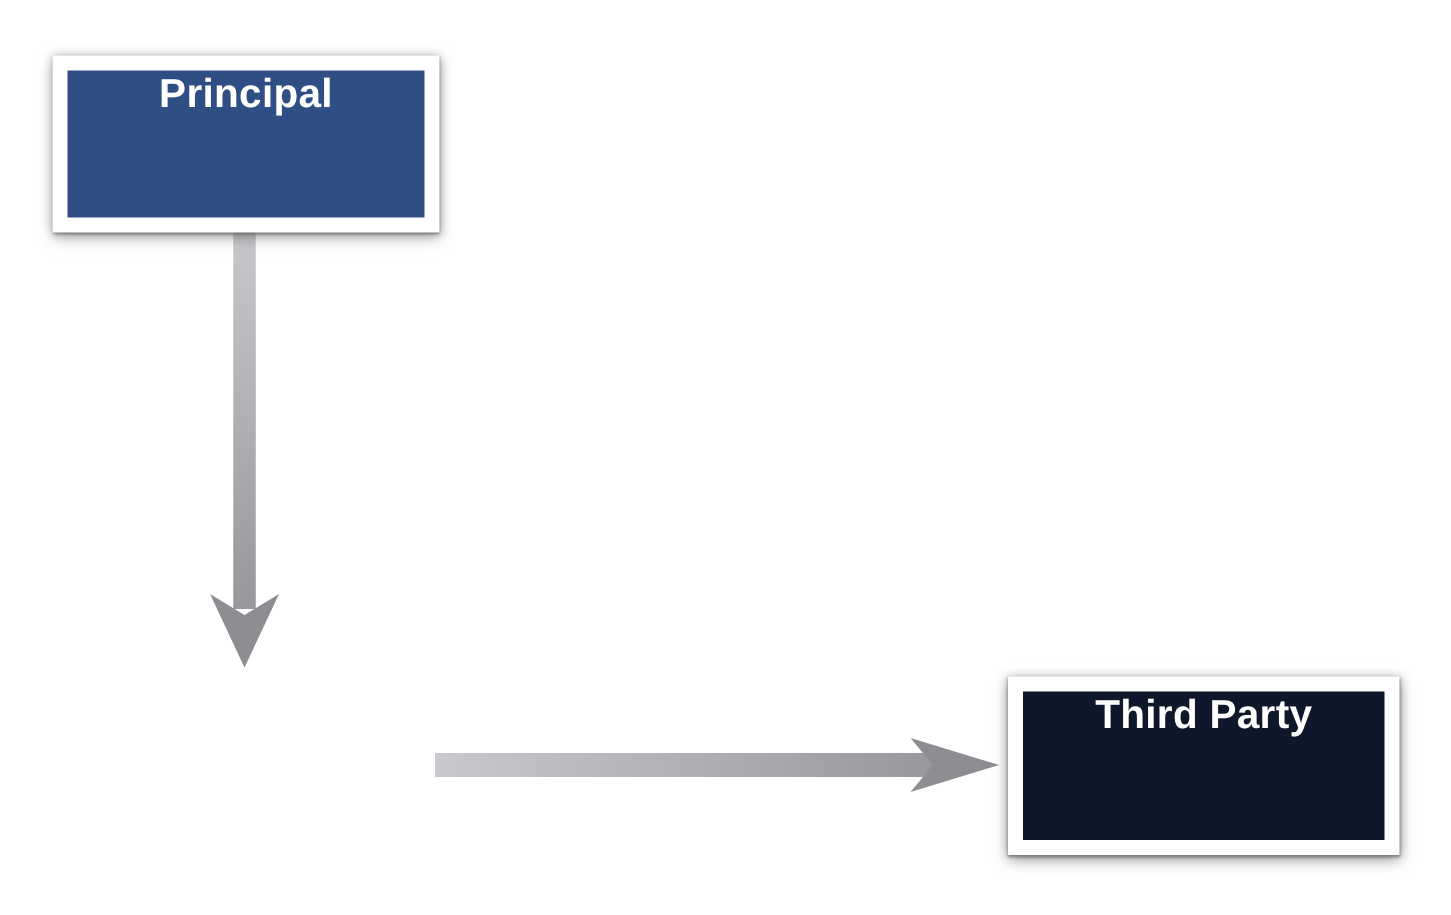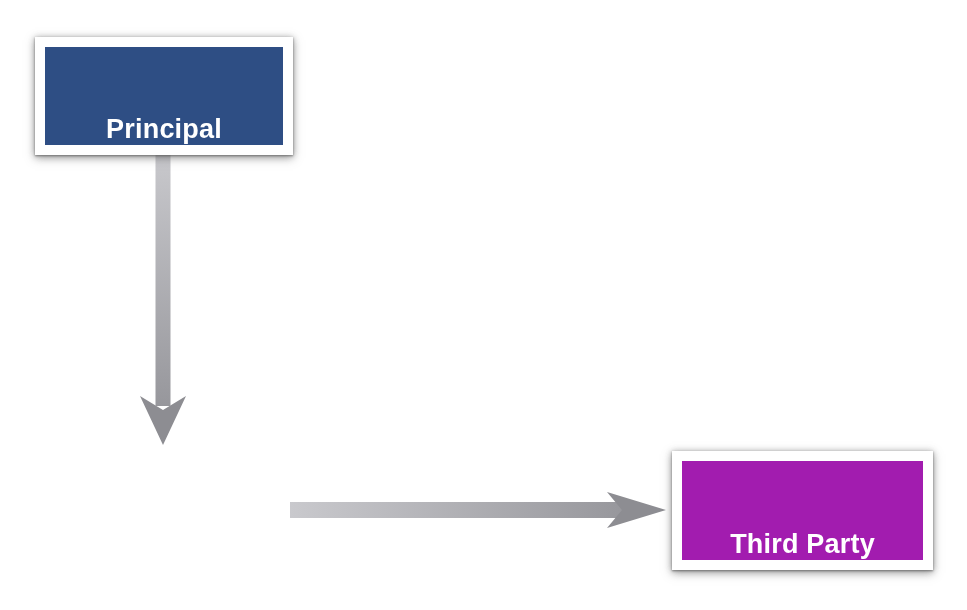--- a/index.html
+++ b/index.html
@@ -32,21 +32,21 @@
     padding: 10px;
     box-shadow:
       0 1px 2px rgba(80, 80, 80, 0.65),
       0 3px 9px rgba(90, 90, 90, 0.55),
       0 0 6px rgba(100, 100, 100, 0.30);
   }
   .node-fill {
     width: 100%;
     height: 100%;
     display: flex;
-    align-items: flex-end;
+    align-items: flex-start;
     justify-content: center;
   }
   .node-label {
     color: #ffffff;
     font-size: 27px;
     font-weight: 700;
     letter-spacing: 0.2px;
     white-space: nowrap;
   }
   .node-principal { left: 35px;  top: 37px;  width: 258px; height: 118px; }
@@ -82,18 +82,18 @@
   </svg>
 
   <div class="node node-principal">
     <div class="node-fill" style="background-color: rgb(46, 78, 132);">
       <span class="node-label">Principal</span>
     </div>
   </div>
 
 
   <div class="node node-third">
-    <div class="node-fill" style="background-color: #a21caf;">
+    <div class="node-fill" style="background-color: #0f172a;">
       <span class="node-label">Third Party</span>
     </div>
   </div>
 
 </div>
 
 </body></html>

